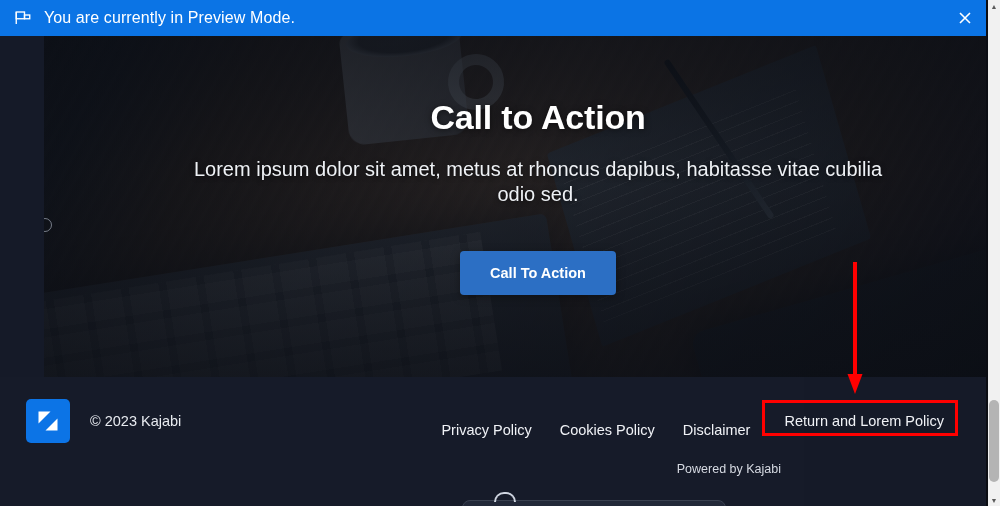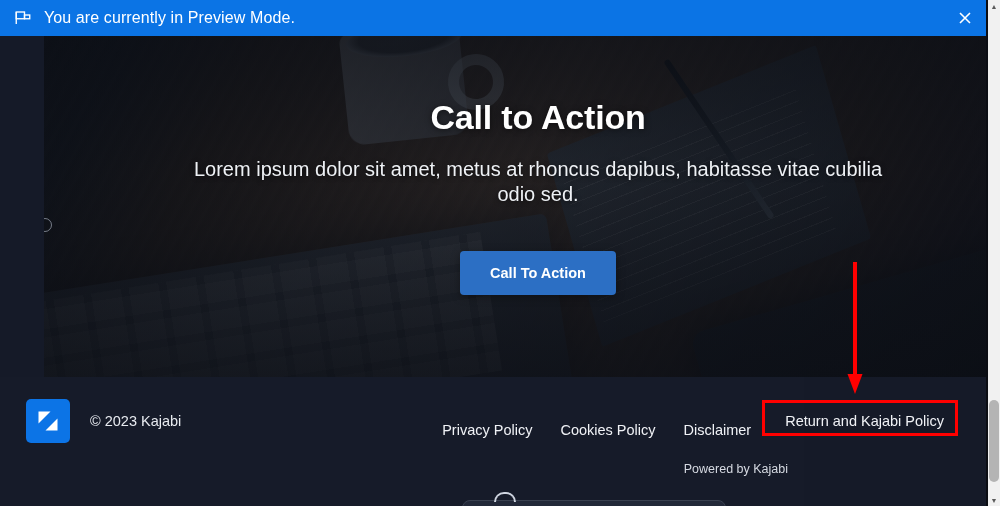--- a/index.html
+++ b/index.html
@@ -219,21 +219,21 @@
     text-decoration:none;
     padding:0 14px;
     white-space:nowrap;
     cursor:pointer;
   }
   .footer-link.highlighted{
     padding:9px 14px;
     margin-left:6px;
   }
   .powered{
-    position:absolute; right:16px; top:85px;
+    position:absolute; right:23px; top:85px;
     color:#d6dae2;
     font-size:12.5px;
     white-space:nowrap;
   }
 
   
   .anno-arrow{
     position:absolute;
     left:845px; top:262px;
     width:20px; height:135px;
@@ -346,21 +346,21 @@
           <path d="M3.5 3.5 L15.5 3.5 L3.5 15.5 Z" fill="#ffffff"></path>
           <path d="M22.5 22.5 L10.5 22.5 L22.5 10.5 Z" fill="#ffffff"></path>
         </svg>
       </div>
       <span class="copyright">© 2023 Kajabi</span>
 
       <nav class="footer-links">
         <a class="footer-link" href="#">Privacy Policy</a>
         <a class="footer-link" href="#">Cookies Policy</a>
         <a class="footer-link" href="#">Disclaimer</a>
-        <a class="footer-link highlighted" href="#">Return and Kajabi Policy</a>
+        <a class="footer-link highlighted" href="#">Return and Lorem Policy</a>
       </nav>
     </div>
     <div class="powered">Powered by Kajabi</div>
   </div>
 
   <svg class="anno-arrow" viewBox="0 0 20 135">
     <path d="M10 0 L10 116" stroke="#ff0000" stroke-width="4" fill="none"></path>
     <path d="M10 132 L2.5 112 L17.5 112 Z" fill="#ff0000"></path>
   </svg>
 

